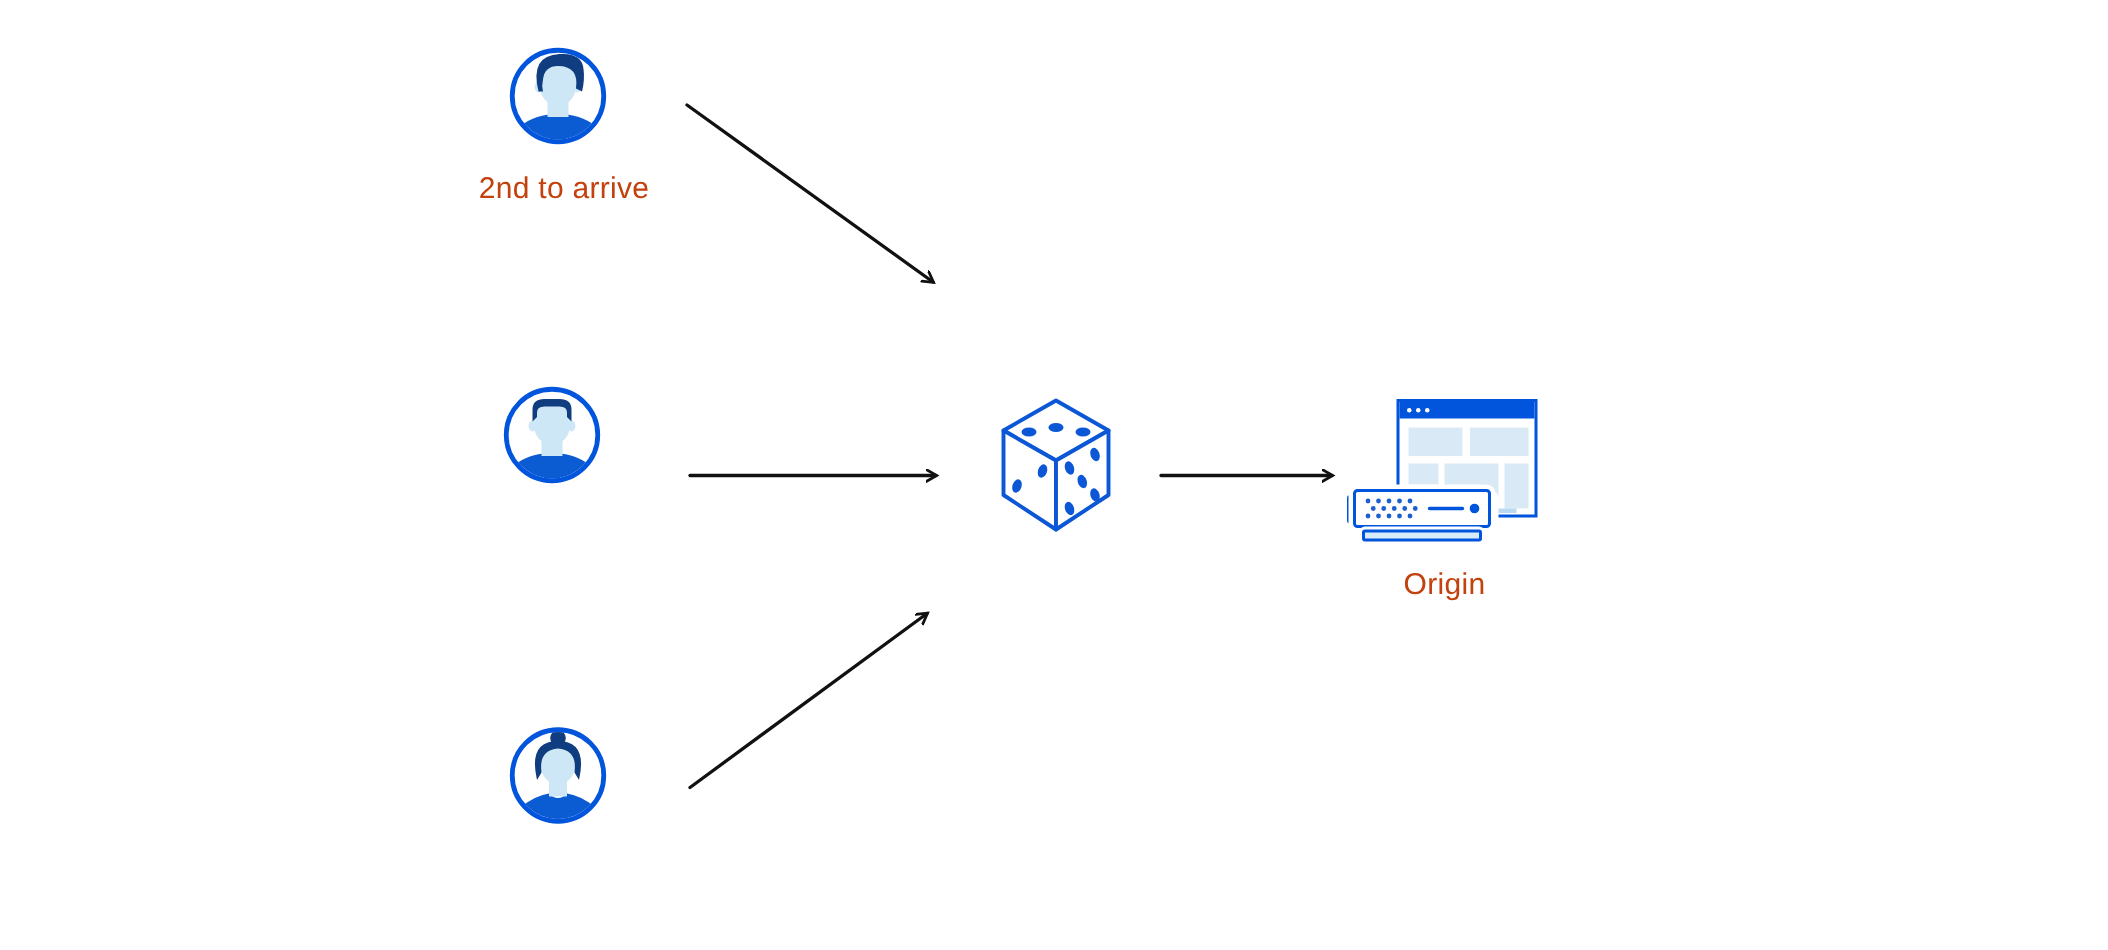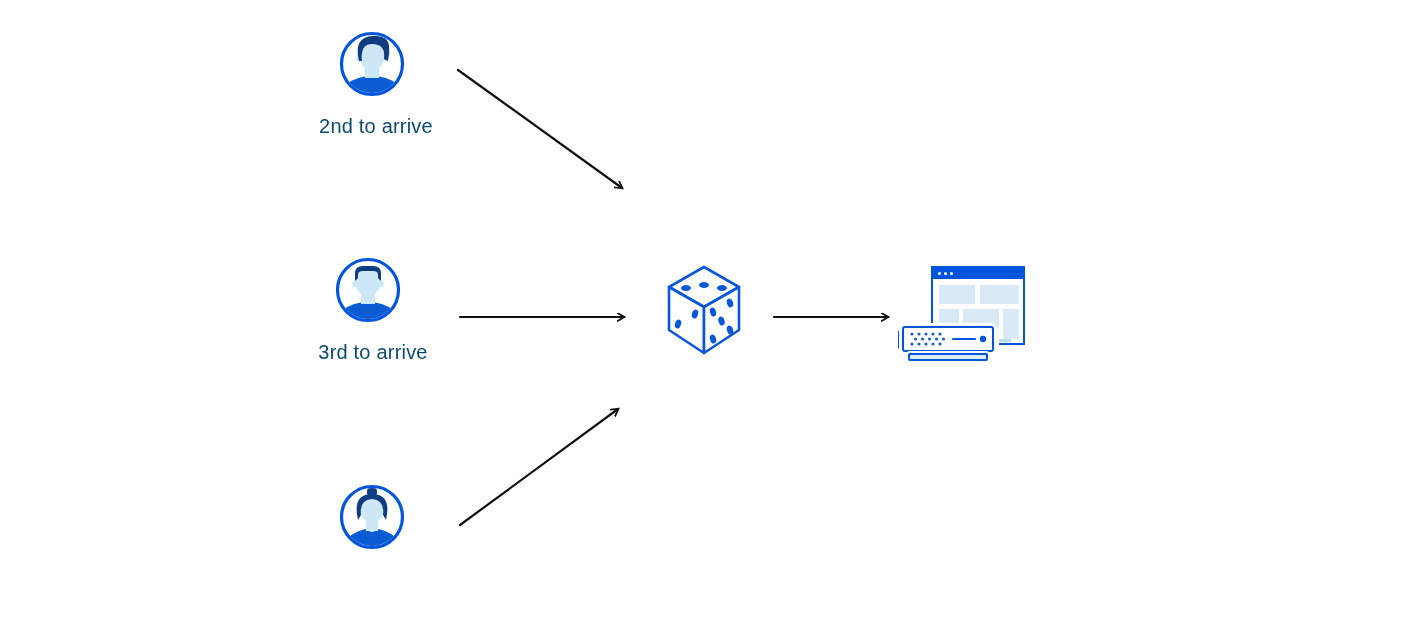--- a/index.html
+++ b/index.html
@@ -6,21 +6,21 @@
   body { width: 1405px; height: 633px; font-family: "Liberation Sans", sans-serif; }
   .canvas { position: relative; width: 1405px; height: 633px; overflow: hidden; background: #ffffff; }
 
   .arrows { position: absolute; left: 0; top: 0; pointer-events: none; }
 
   .avatar { position: absolute; width: 66px; height: 66px; }
   .avatar svg { display: block; }
 
   .node-label {
     position: absolute; width: 180px; text-align: center;
-    font-size: 20px; color: #0c4a6e; letter-spacing: 0.2px;
+    font-size: 20px; color: #c2410c; letter-spacing: 0.2px;
   }
 
   .dice { position: absolute; left: 666px; top: 264px; width: 76px; height: 92px; }
 
   
   .origin-group { position: absolute; left: 898px; top: 262px; width: 132px; height: 142px; }
 
   .browser {
     position: absolute; left: 33px; top: 4px; width: 94px; height: 79px;
     background: #ffffff; border: 2px solid #0055dc; z-index: 1; box-sizing: border-box;
@@ -104,21 +104,20 @@
       <g clip-path="url(#cB)">
         <path d="M2,66 L8,53 Q18,45 33,45 Q48,45 58,53 L64,66 Z" fill="#0b5bd3"></path>
         <rect x="26" y="32" width="14" height="15" fill="#cde7f6"></rect>
         <ellipse cx="20" cy="27" rx="2.6" ry="3.6" fill="#cde7f6"></ellipse>
         <ellipse cx="46" cy="27" rx="2.6" ry="3.6" fill="#cde7f6"></ellipse>
         <ellipse cx="33" cy="25" rx="12.5" ry="14.5" fill="#cde7f6"></ellipse>
         <path d="M20,24 L20,16 Q20,9 28,9 L38,9 Q46,9 46,16 L46,24 L43,21 L43,18 Q43,14 38,14 L28,14 Q23,14 23,18 L23,21 Z" fill="#0f3d7f"></path>
       </g>
     </svg>
   </div>
-  <div class="node-label" style="left:283px; top:341px">3rd to arrive</div>
 
   <div class="avatar" style="left:339px; top:484px">
     <svg width="66" height="66" viewBox="0 0 66 66">
       <defs>
           <clipPath id="cC">
             <circle cx="33" cy="33" r="29"></circle>
           </clipPath>
         </defs>
       <circle cx="33" cy="33" r="30.5" fill="#ffffff" stroke="#0055dc" stroke-width="3.2"></circle>
       <g clip-path="url(#cC)">
@@ -193,15 +192,16 @@
               <circle cx="22" cy="16" r="1.6"></circle>
               <circle cx="29" cy="16" r="1.6"></circle>
               <circle cx="36" cy="16" r="1.6"></circle>
           </g>
           <line x1="49" y1="11" x2="71" y2="11" stroke="#0055dc" stroke-width="2.2" stroke-linecap="round"></line>
           <circle cx="79" cy="11" r="3.2" fill="#0055dc"></circle>
         </svg>
       </div>
       <div class="srv-base"></div>
     </div>
+    <div class="node-label" style="left:-25px; top:117px">Origin</div>
   </div>
 
 </div>
 
 </body></html>

